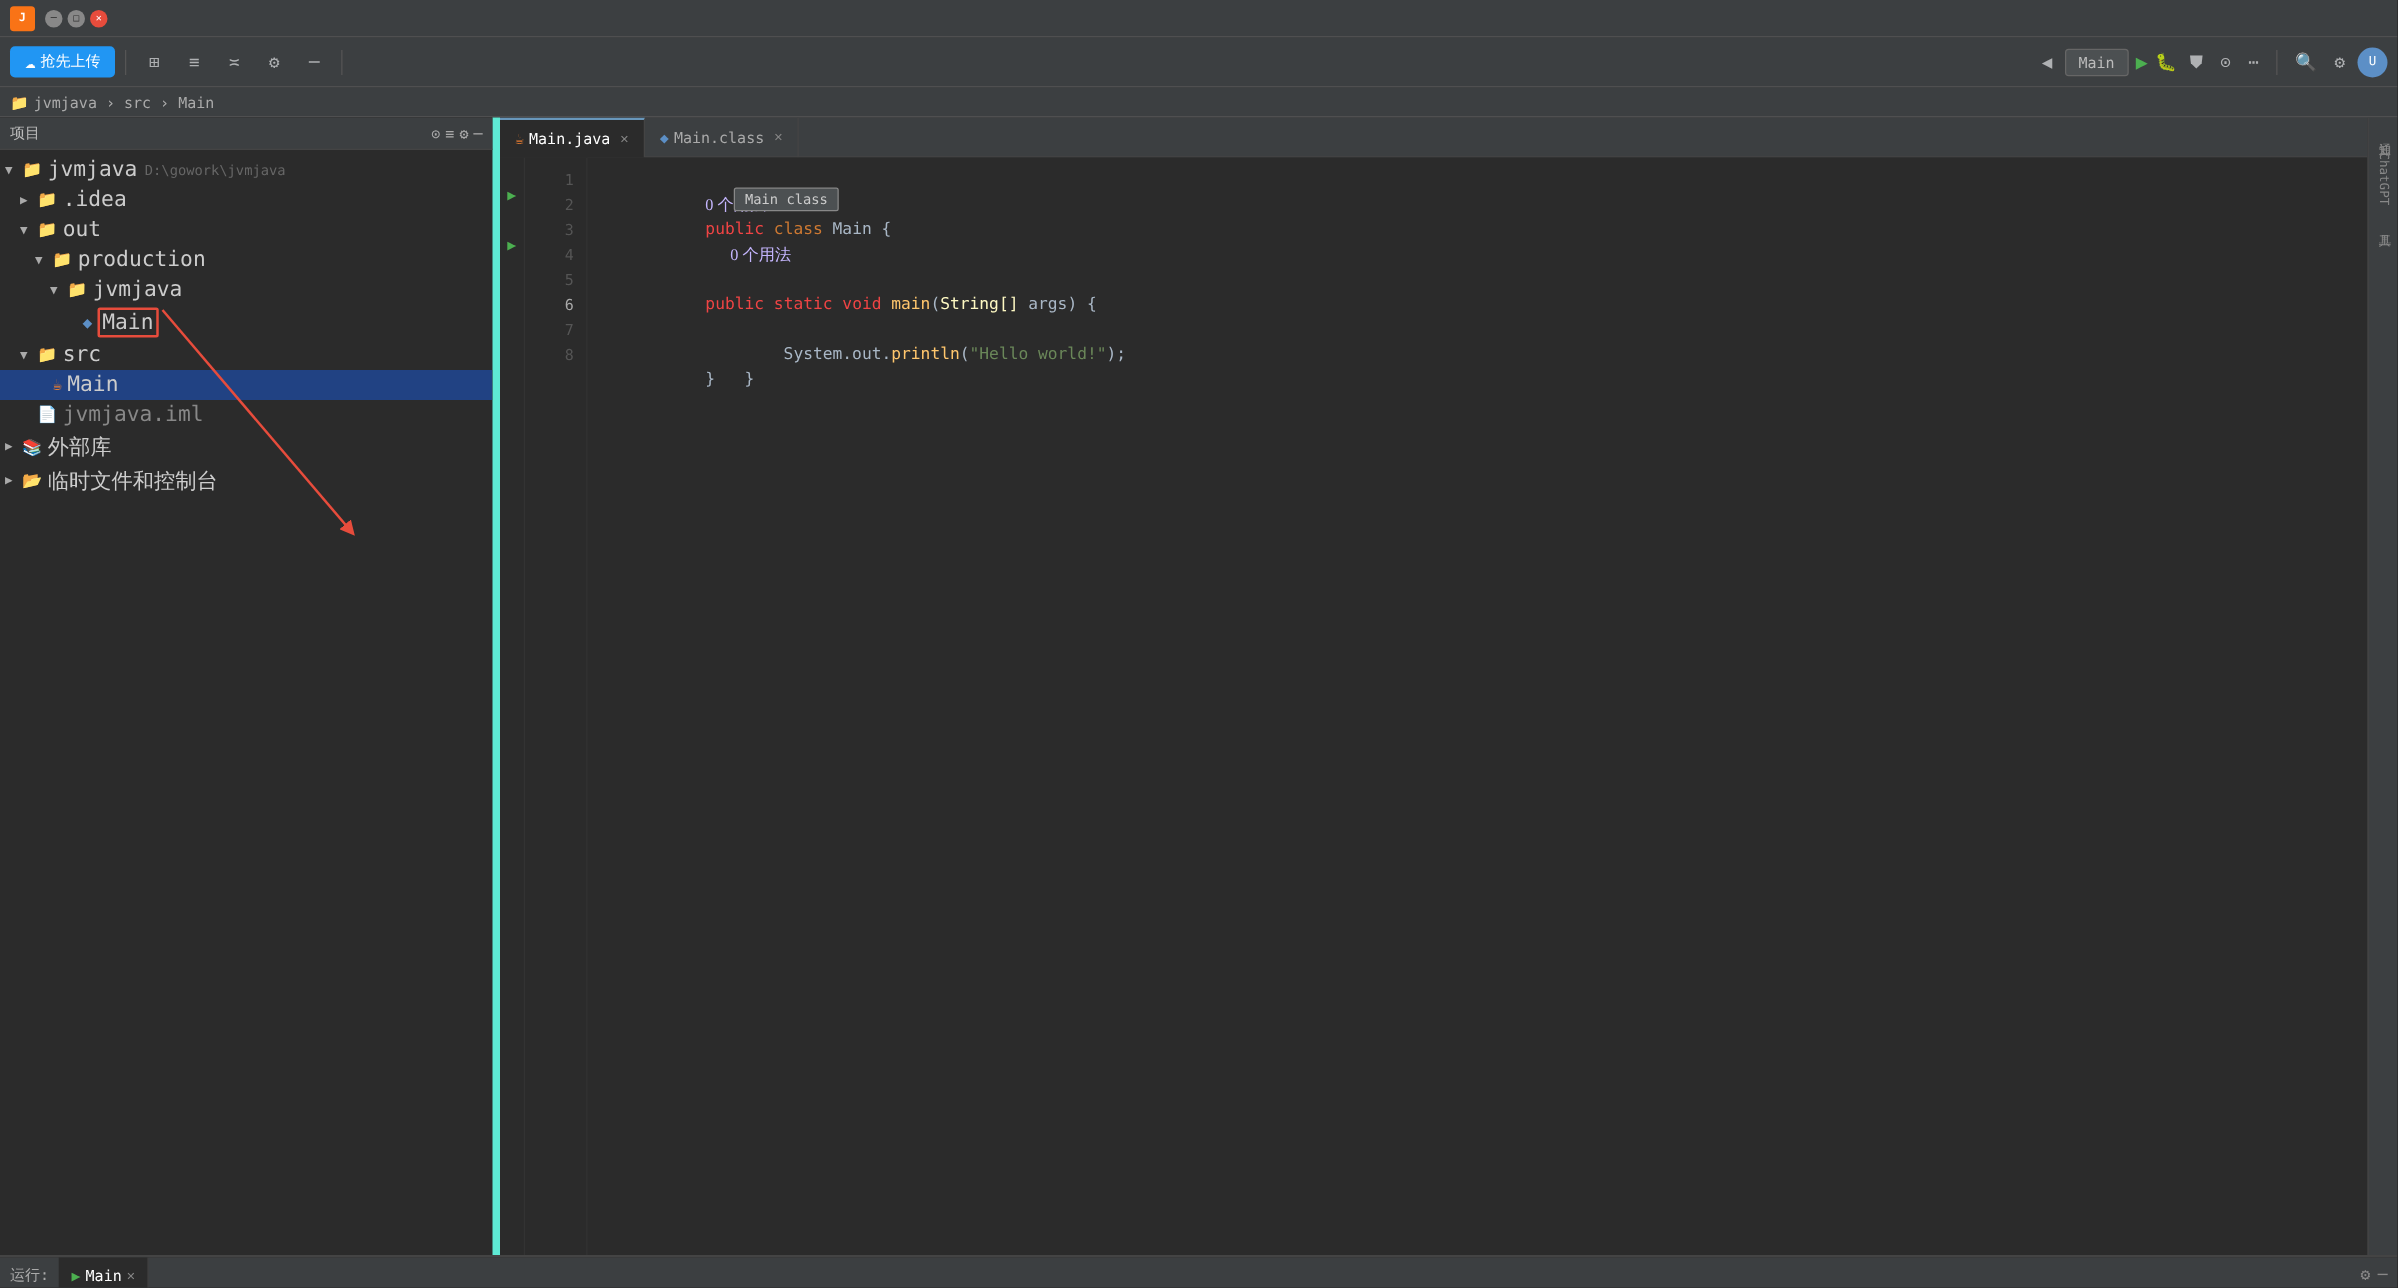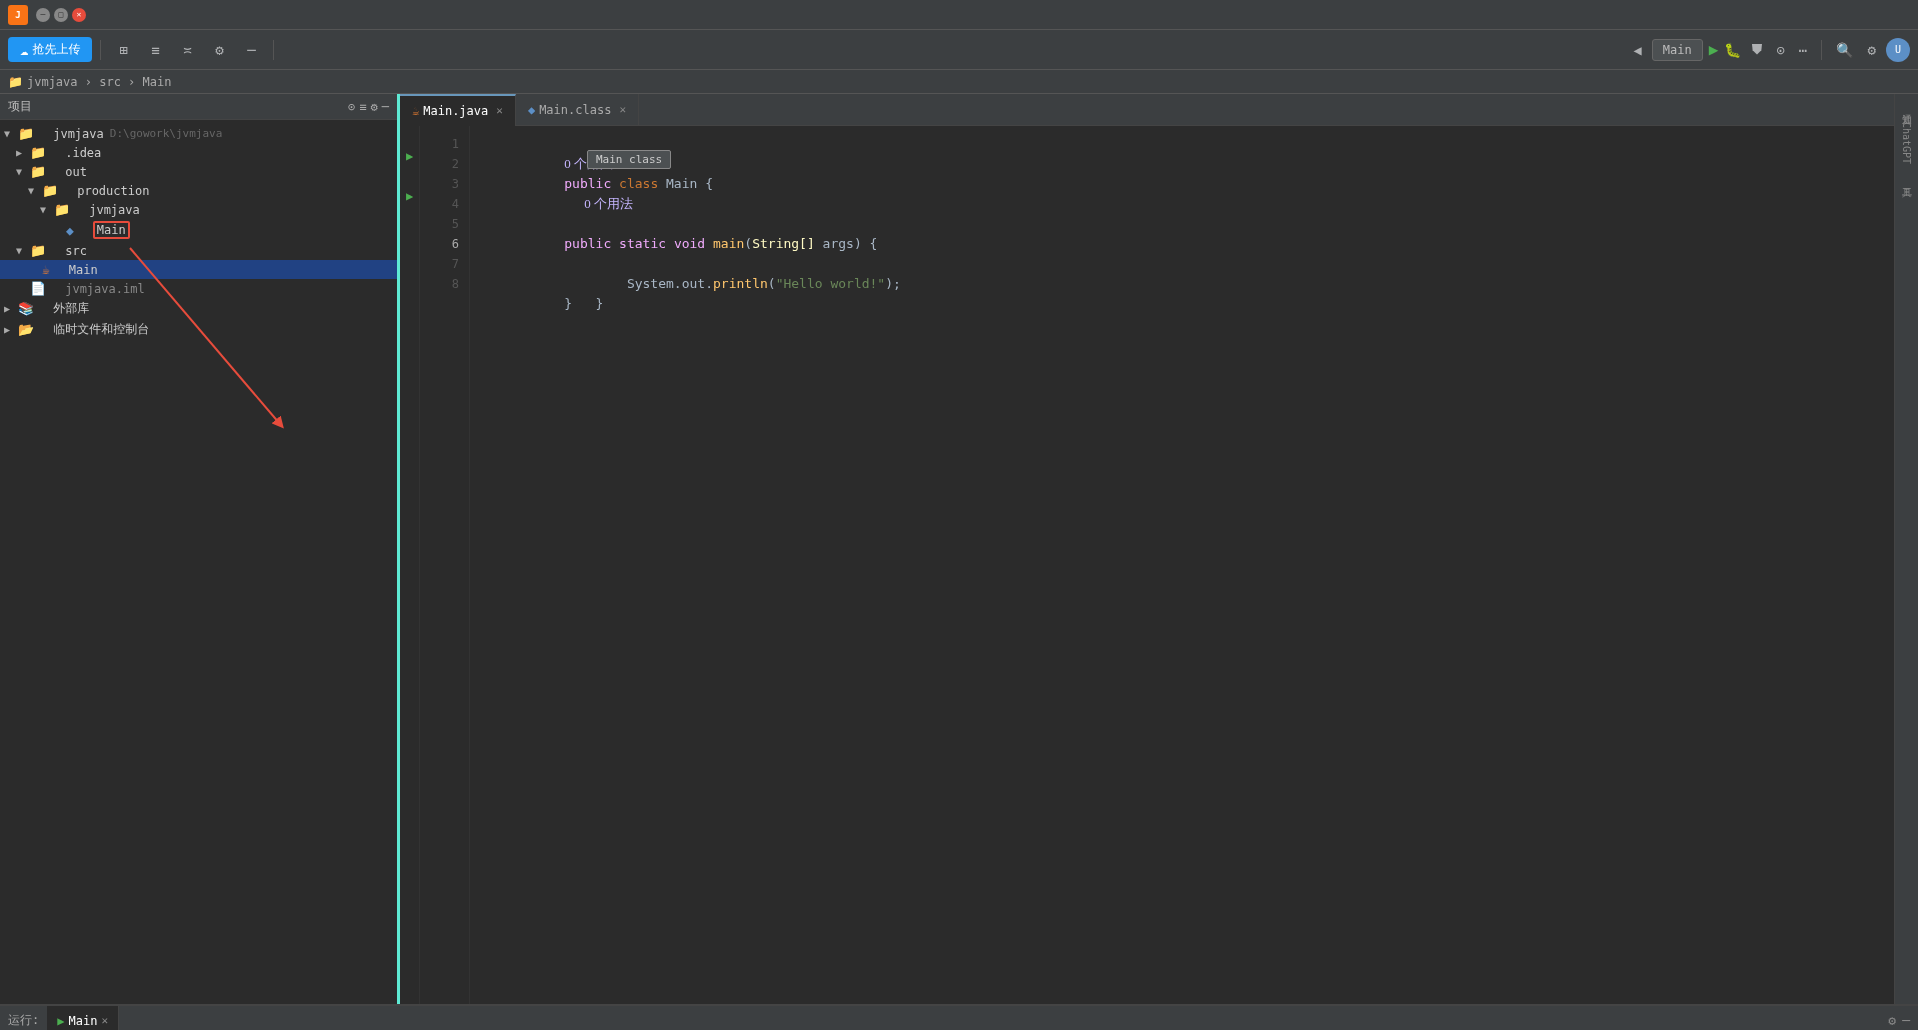--- a/index.html
+++ b/index.html
@@ -117,21 +117,21 @@
     #main-layout {
       display: flex;
       height: calc(1030px - 30px - 40px - 24px - 26px); 
       position: relative;
     }
 
     
     #sidebar {
       width: 400px;
       background: #2b2b2b;
-      border-right: 3px solid #5eead4;
+      border-right: 6px solid #5eead4;
       display: flex;
       flex-direction: column;
       overflow: hidden;
     }
     #sidebar-header {
       background: #3c3f41;
       padding: 4px 8px;
       display: flex;
       align-items: center;
       justify-content: space-between;
@@ -149,21 +149,21 @@
       display: flex;
       align-items: center;
       padding: 2px 0;
       cursor: pointer;
       white-space: nowrap;
     }
     .tree-item.selected { background: #214283; }
     .tree-indent { display: inline-block; }
     .tree-arrow { color: #aaa; margin-right: 2px; font-size: 10px; width: 12px; }
     .tree-icon { margin-right: 4px; font-size: 13px; }
-    .tree-label { font-size: 12px; color: #ccc; margin-left: 15px; }
+    .tree-label { font-size: 17px; color: #ccc; }
     .tree-label.grey { color: #888; }
     .highlighted-box {
       border: 2px solid #e74c3c;
       border-radius: 2px;
       padding: 0 2px;
     }
 
     
     #arrow-overlay {
       position: absolute;
@@ -223,21 +223,21 @@
     }
     .line-num.active { color: #aaa; }
     #code-content {
       flex: 1;
       padding: 8px 16px;
       overflow: auto;
       font-size: 13px;
       line-height: 20px;
     }
     .code-line { height: 20px; white-space: pre; }
-    .kw { color: #f0abfc; }
+    .kw { color: #ef4444; }
     .kw2 { color: #cc7832; }
     .fn { color: #ffc66d; }
     .str { color: #6a8759; }
     .comment { color: #c4b5fd; font-family: Liberation Serif, serif; }
     .punc { color: #a9b7c6; }
 
     
     #gutter {
       width: 20px;
       background: #2b2b2b;

